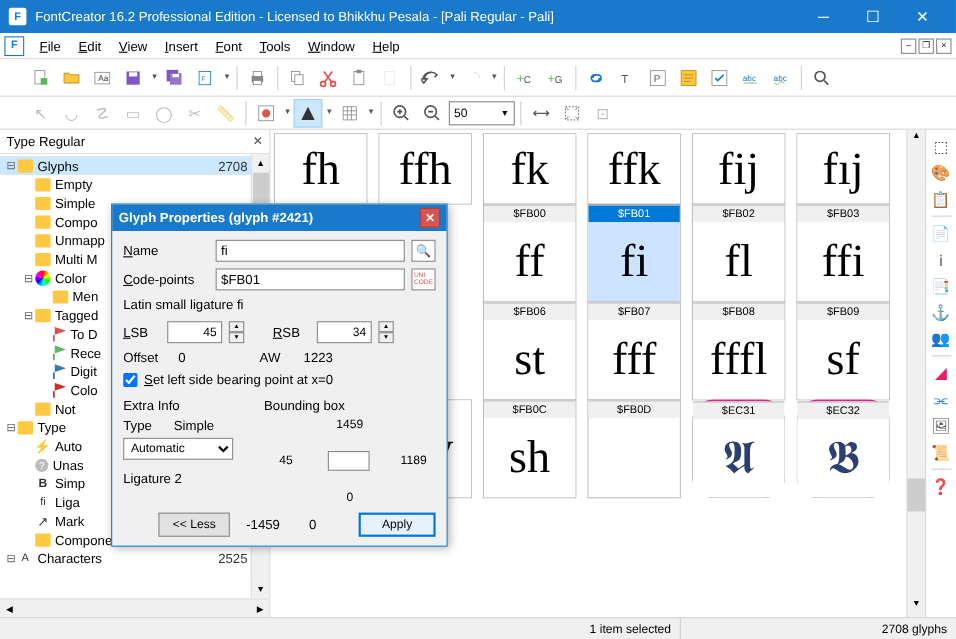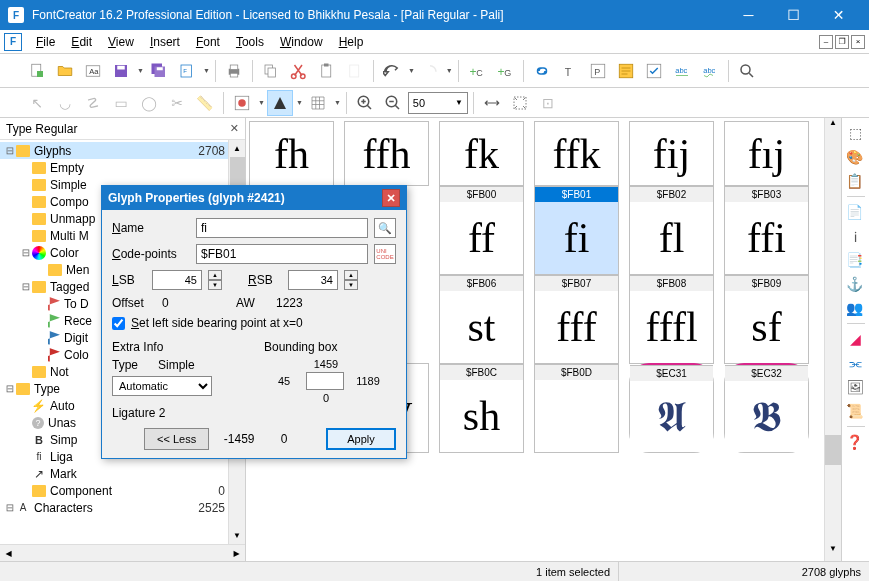--- a/index.html
+++ b/index.html
@@ -82,21 +82,21 @@
 .dlg-input { flex: 1; height: 20px; border: 1px solid #888; padding: 0 4px; font-size: 12px; background: #fff; }
 .dlg-icon-btn { width: 22px; height: 20px; border: 1px solid #888; background: #fff; display: flex; align-items: center; justify-content: center; cursor: pointer; font-size: 11px; }
 .dlg-small-input { width: 50px; height: 20px; border: 1px solid #888; padding: 0 4px; font-size: 11px; text-align: right; }
 .dlg-spinner { width: 14px; display: flex; flex-direction: column; }
 .dlg-spinner div { height: 10px; border: 1px solid #888; font-size: 6px; display: flex; align-items: center; justify-content: center; cursor: pointer; background: #f0f0f0; }
 .dlg-checkbox-row { display: flex; align-items: center; gap: 6px; margin: 4px 0 10px; }
 .dlg-cols { display: flex; gap: 20px; }
 .dlg-col { flex: 1; }
 .dlg-section-title { margin-bottom: 4px; }
 .dlg-select { width: 100px; height: 20px; border: 1px solid #888; font-size: 11px; background: #fff; padding: 0 2px; }
-.dlg-bb { display: grid; grid-template-columns: 40px 40px 40px; grid-template-rows: auto auto auto; gap: 2px; font-size: 11px; text-align: center; align-items: center; }
+.dlg-bb { display: grid; grid-template-columns: 40px 40px 40px; grid-template-rows: auto auto auto; gap: 18px; font-size: 11px; text-align: center; align-items: center; }
 .dlg-bb-input { width: 38px; height: 18px; border: 1px solid #888; background: #fff; }
 .dlg-footer { display: flex; align-items: center; gap: 10px; margin-top: 8px; padding-left: 32px; }
 .dlg-btn { height: 22px; padding: 0 12px; border: 1px solid #888; background: #e1e1e1; cursor: pointer; font-size: 11px; }
 .dlg-btn.primary { border: 2px solid #0078d7; background: #e5f1fb; }
 .hscroll { height: 17px; background: #f0f0f0; border-top: 1px solid #ddd; display: flex; }
 .hscroll-btn { width: 17px; display: flex; align-items: center; justify-content: center; font-size: 8px; }
 .hscroll-track { flex: 1; position: relative; }
 </style>
 </head>
 <body>
@@ -609,20 +609,21 @@
     <div class="dlg-row">
       <span class="dlg-label"><span class="menuunderline">N</span>ame</span>
       <input class="dlg-input" value="fi" style="">
       <div class="dlg-icon-btn">🔍</div>
     </div>
     <div class="dlg-row">
       <span class="dlg-label"><span class="menuunderline">C</span>ode-points</span>
       <input class="dlg-input" value="$FB01" style="">
       <div class="dlg-icon-btn" style="font-size:6px;line-height:6px;color:#d9534f">UNI<br>CODE</div>
     </div>
+    <div style="margin:4px 0 8px">Latin small ligature fi</div>
     <div class="dlg-row">
       <span style="width:34px"><span class="menuunderline">L</span>SB</span>
       <input class="dlg-small-input" value="45" style="">
       <div class="dlg-spinner">
           <div>▲</div>
           <div>▼</div>
         </div>
       <span style="width:34px;margin-left:20px"><span class="menuunderline">R</span>SB</span>
       <input class="dlg-small-input" value="34" style="">
       <div class="dlg-spinner">

